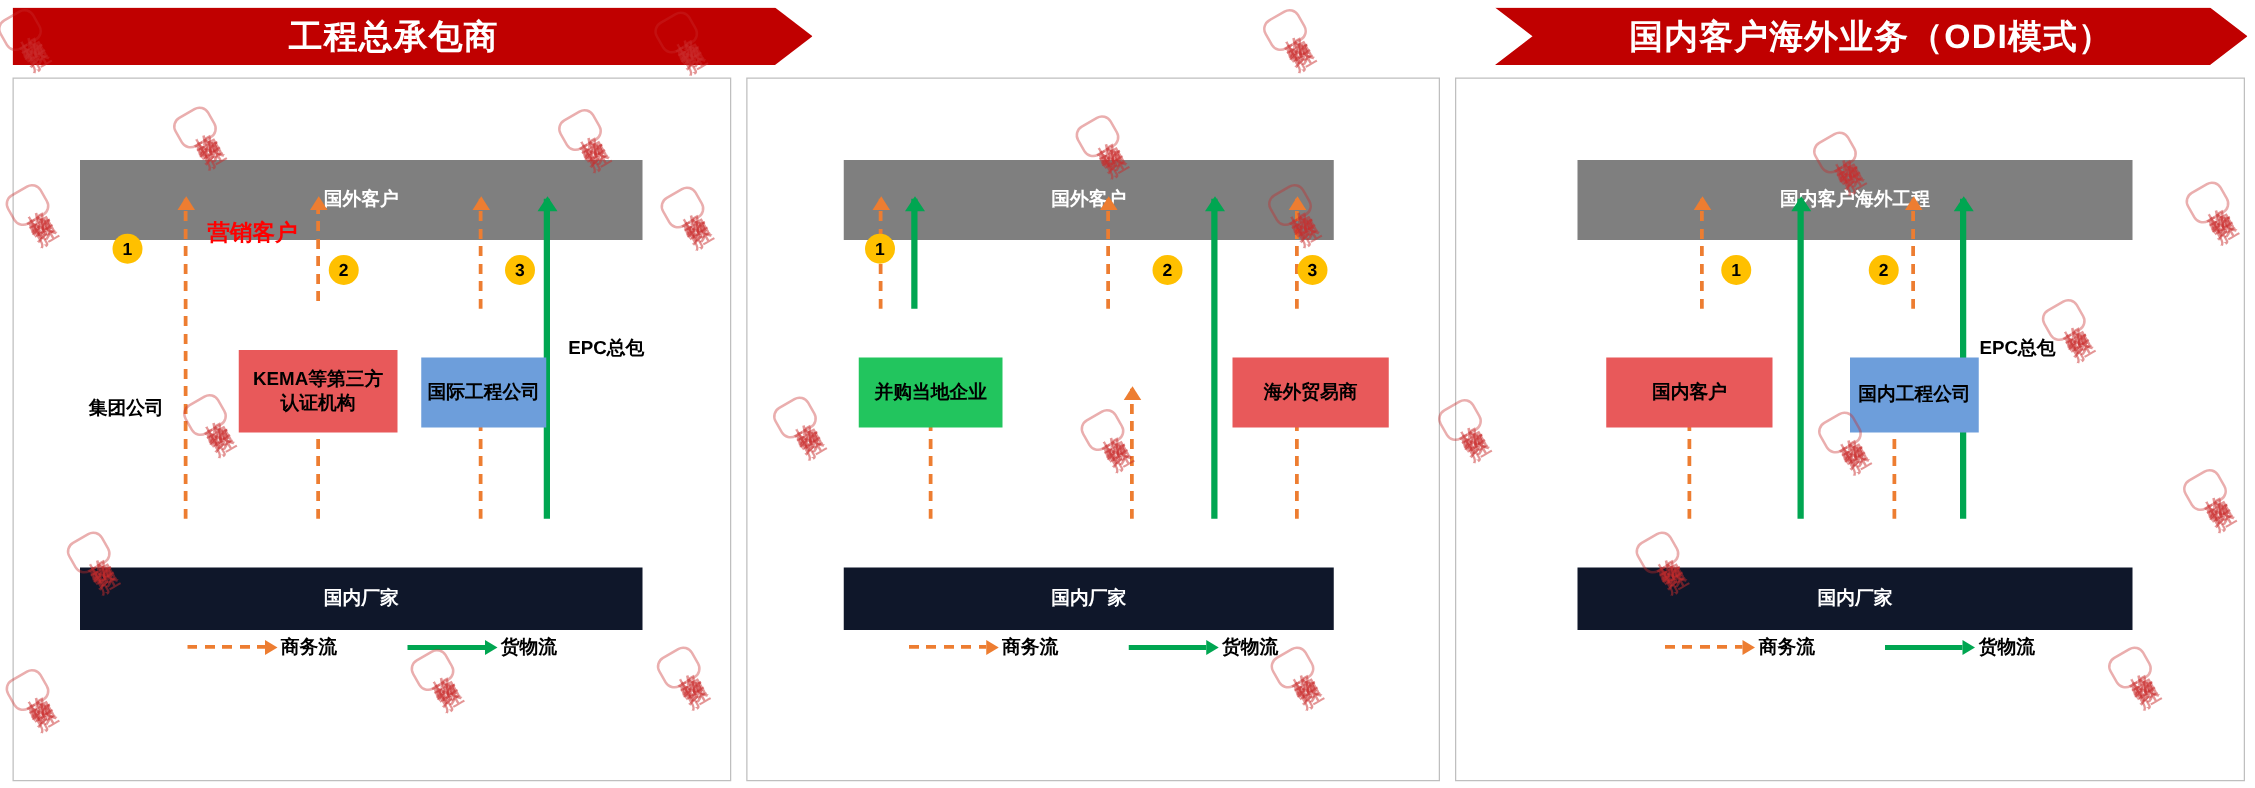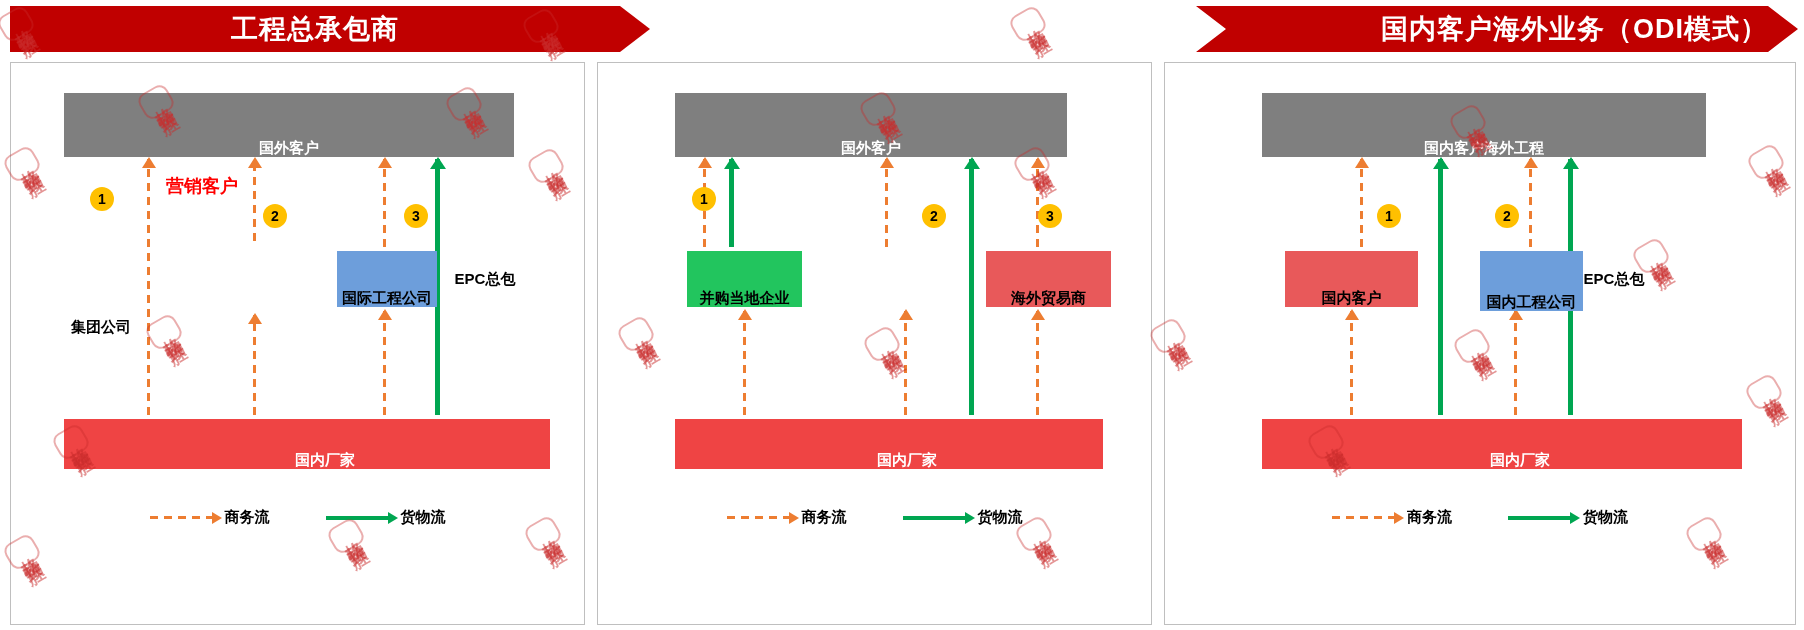--- a/index.html
+++ b/index.html
@@ -10,25 +10,25 @@
   .banner{position:absolute;top:6px;height:46px;background:#C00000;color:#fff;
           font-weight:bold;font-size:27px;display:flex;align-items:center;justify-content:center;
           box-sizing:border-box;letter-spacing:1px;}
   .banner.first{clip-path:polygon(0 0,calc(100% - 30px) 0,100% 50%,calc(100% - 30px) 100%,0 100%);padding-right:30px;}
   .banner.chev{clip-path:polygon(0 0,calc(100% - 30px) 0,100% 50%,calc(100% - 30px) 100%,0 100%,30px 50%);
                padding-left:30px;padding-right:30px;}
 
   
   .panel{position:absolute;top:62px;height:563px;background:#fff;border:1px solid #BFBFBF;box-sizing:border-box;}
 
-  .box{position:absolute;display:flex;align-items:flex-end;justify-content:center;text-align:center;
-       font-weight:bold;font-size:15px;line-height:1.3;}
+  .box{position:absolute;display:flex;align-items:center;justify-content:center;text-align:center;
+       font-weight:bold;font-size:15px;line-height:1.3;margin-top:35px;}
   .box span{white-space:pre-line;}
   .box.gray{background:#7F7F7F;color:#fff;}
-  .box.darkred{background:#ef4444;color:#fff;padding-left:36px;}
+  .box.darkred{background:#0f172a;color:#fff;}
   .box.salmon{background:#E8595A;color:#000;}
   .box.blue{background:#6D9EDB;color:#000;}
   .box.green{background:#22c55e;color:#000;}
 
   .side-label{position:absolute;font-weight:bold;font-size:15px;color:#000;
               transform:translate(-50%,-50%);white-space:nowrap;}
   .note{position:absolute;font-weight:bold;font-size:18px;color:#FF0000;
         transform:translate(0,-50%);white-space:nowrap;}
 
   
@@ -65,21 +65,21 @@
       font-family:"DejaVu Sans",sans-serif;}
 </style>
 </head>
 <body>
 
 <div class="stage">
 
   <div class="banner first" style="left:10px;width:640px;">
     <span>工程总承包商</span>
   </div>
-  <div class="banner chev" style="left:1196px;width:602px;justify-content:flex-end;">
+  <div class="banner chev" style="left:1196px;width:602px;">
     <span>国内客户海外业务（ODI模式）</span>
   </div>
 
   <div class="panel" style="left:10px;width:575px;">
     <div class="box gray" style="left:53px;top:30px;width:450px;height:64px;">
       <span>国外客户</span>
     </div>
 
     <div class="v-arrow dashed" style="left:136px;top:96px;height:256px;"></div>
     <div class="num" style="left:91px;top:136px;">1</div>
@@ -89,20 +89,24 @@
     <div class="v-arrow dashed" style="left:242px;top:252px;height:100px;"></div>
     <div class="num" style="left:264px;top:153px;">2</div>
 
     <div class="v-arrow dashed" style="left:372px;top:96px;height:88px;"></div>
     <div class="v-arrow dashed" style="left:372px;top:248px;height:104px;"></div>
     <div class="num" style="left:405px;top:153px;">3</div>
 
     <div class="v-arrow solid" style="left:424px;top:96px;height:256px;"></div>
 
     <div class="side-label" style="left:90px;top:216px;margin-top:48px;">集团公司</div>
+    <div class="box salmon" style="left:180px;top:182px;width:127px;height:66px;">
+      <span>KEMA等第三方
+认证机构</span>
+    </div>
     <div class="box blue" style="left:326px;top:188px;width:100px;height:56px;">
       <span>国际工程公司</span>
     </div>
     <div class="side-label" style="left:474px;top:216px;">EPC总包</div>
 
     <div class="box darkred" style="left:53px;top:356px;width:450px;height:50px;">
       <span>国内厂家</span>
     </div>
 
     <div class="legend">

